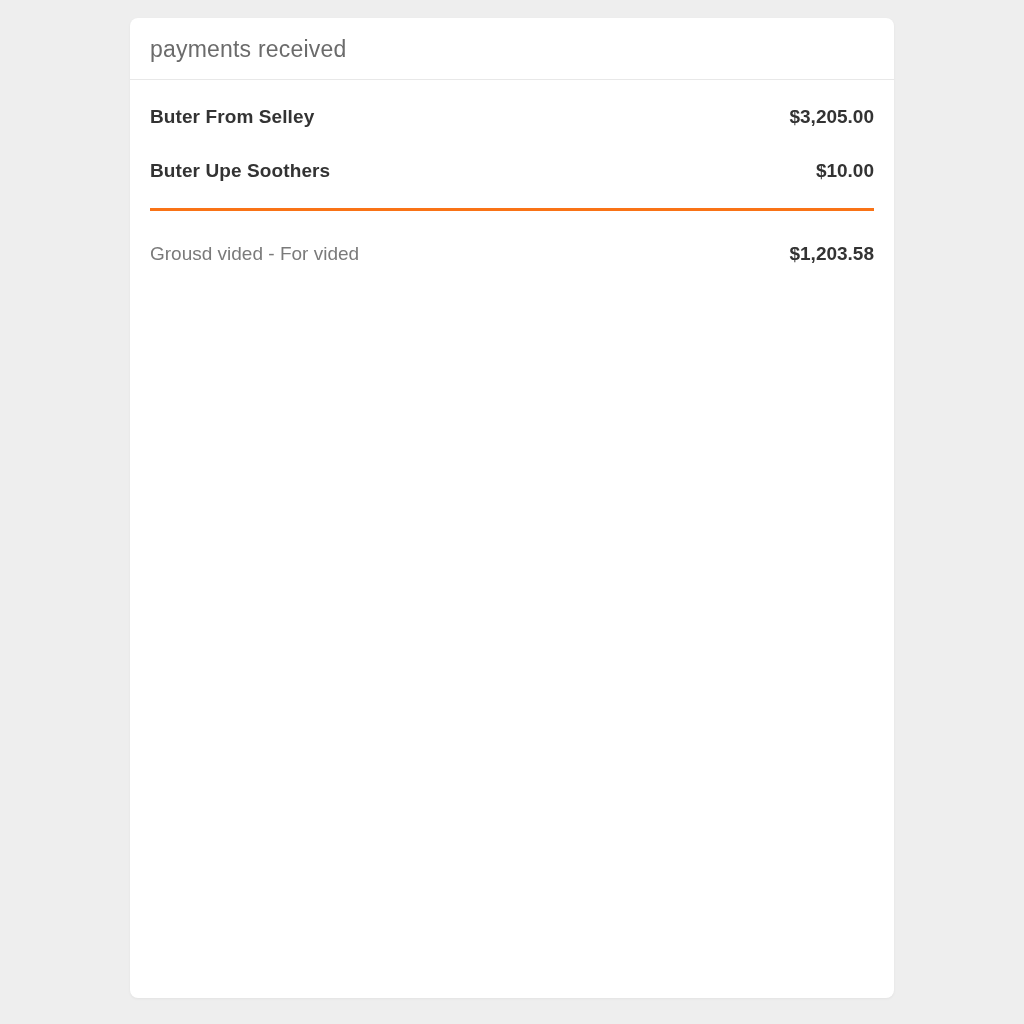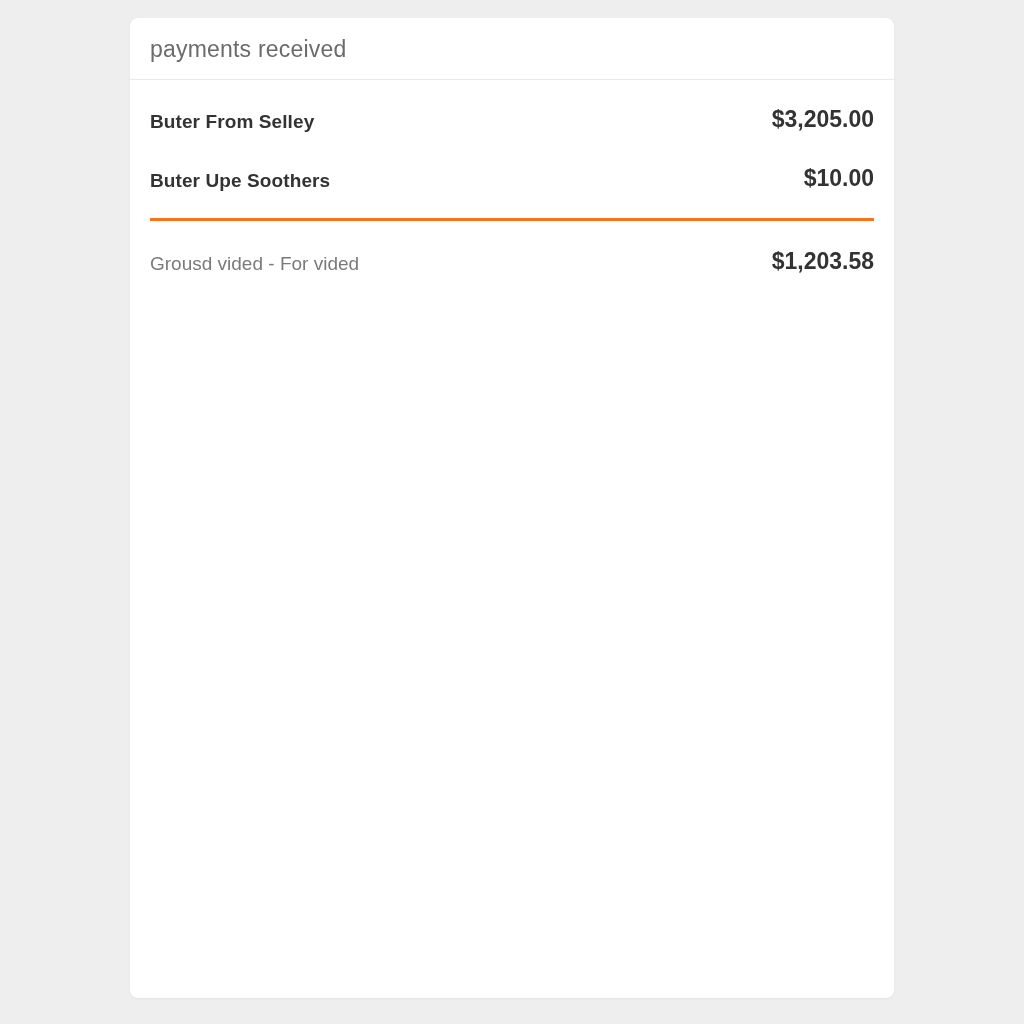--- a/index.html
+++ b/index.html
@@ -56,21 +56,21 @@
       color: #333333;
       letter-spacing: 0.1px;
     }
     .payment-sub {
       font-size: 19px;
       font-weight: 400;
       color: #7a7a7a;
       margin-top: 6px;
     }
     .payment-amount {
-      font-size: 23px;
+      font-size: 19px;
       font-weight: 600;
       color: #333333;
     }
     .row-tight {
       padding-bottom: 10px;
     }
     .row-second {
       padding-top: 22px;
       padding-bottom: 26px;
     }

